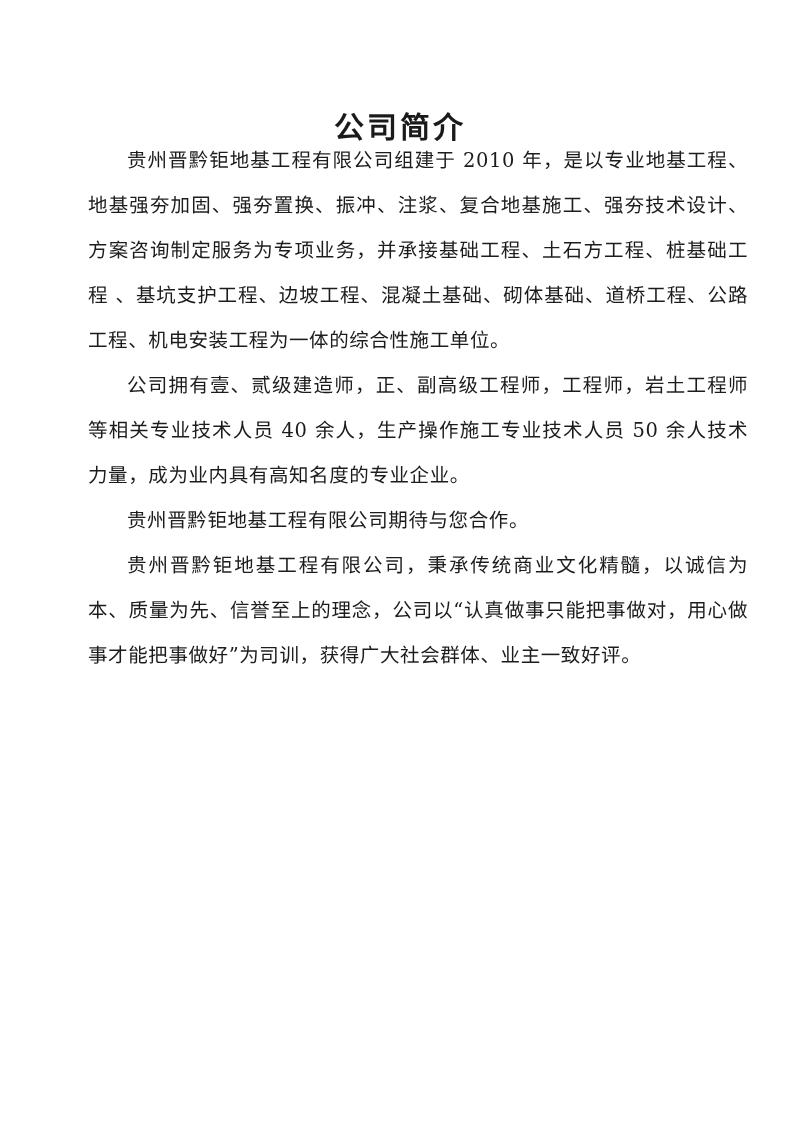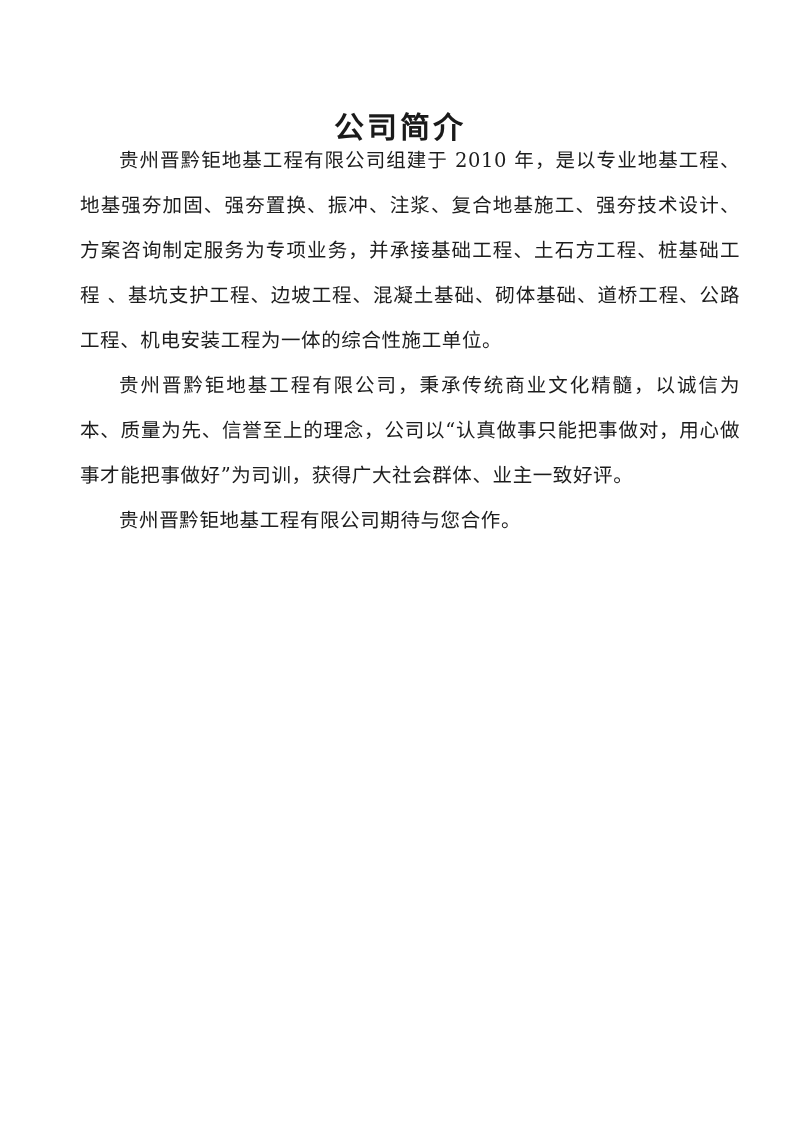--- a/index.html
+++ b/index.html
@@ -26,21 +26,21 @@
     font-family: "DejaVu Serif", "Liberation Serif", serif;
     font-size: 30px;
     line-height: 40px;
     font-weight: 700;
     color: #1a1a1a;
     letter-spacing: 3px;
   }
   .body-block {
     position: absolute;
     top: 138px;
-    left: 80px;
+    left: 88px;
     width: 660px;
   }
   .para {
     font-family: "DejaVu Serif", "Liberation Serif", serif;
     font-size: 19.5px;
     line-height: 45px;
     color: #1c1c1c;
     text-align: justify;
     text-justify: inter-character;
     text-indent: 2em;
@@ -58,20 +58,21 @@
 
 <div class="page">
 
   <h1 class="doc-title">公司简介</h1>
 
   <div class="body-block">
 
     <p class="para">贵州晋黔钜地基工程有限公司组建于 2010 年，是以专业地基工程、地基强夯加固、强夯置换、振冲、注浆、复合地基施工、强夯技术设计、方案咨询制定服务为专项业务，并承接基础工程、土石方工程、桩基础工程 、基坑支护工程、边坡工程、混凝土基础、砌体基础、道桥工程、公路工程、机电安装工程为一体的综合性施工单位。</p>
 
 
+    <p class="para">公司拥有壹、贰级建造师，正、副高级工程师，工程师，岩土工程师等相关专业技术人员 40 余人，生产操作施工专业技术人员 50 余人技术力量，成为业内具有高知名度的专业企业。</p>
+
+    <p class="para">贵州晋黔钜地基工程有限公司期待与您合作。</p>
 
     <p class="para">贵州晋黔钜地基工程有限公司，秉承传统商业文化精髓，以诚信为本、质量为先、信誉至上的理念，公司以“认真做事只能把事做对，用心做事才能把事做好”为司训，获得广大社会群体、业主一致好评。</p>
-
-    <p class="para">贵州晋黔钜地基工程有限公司期待与您合作。</p>
 
   </div>
 
 </div>
 
 </body></html>

